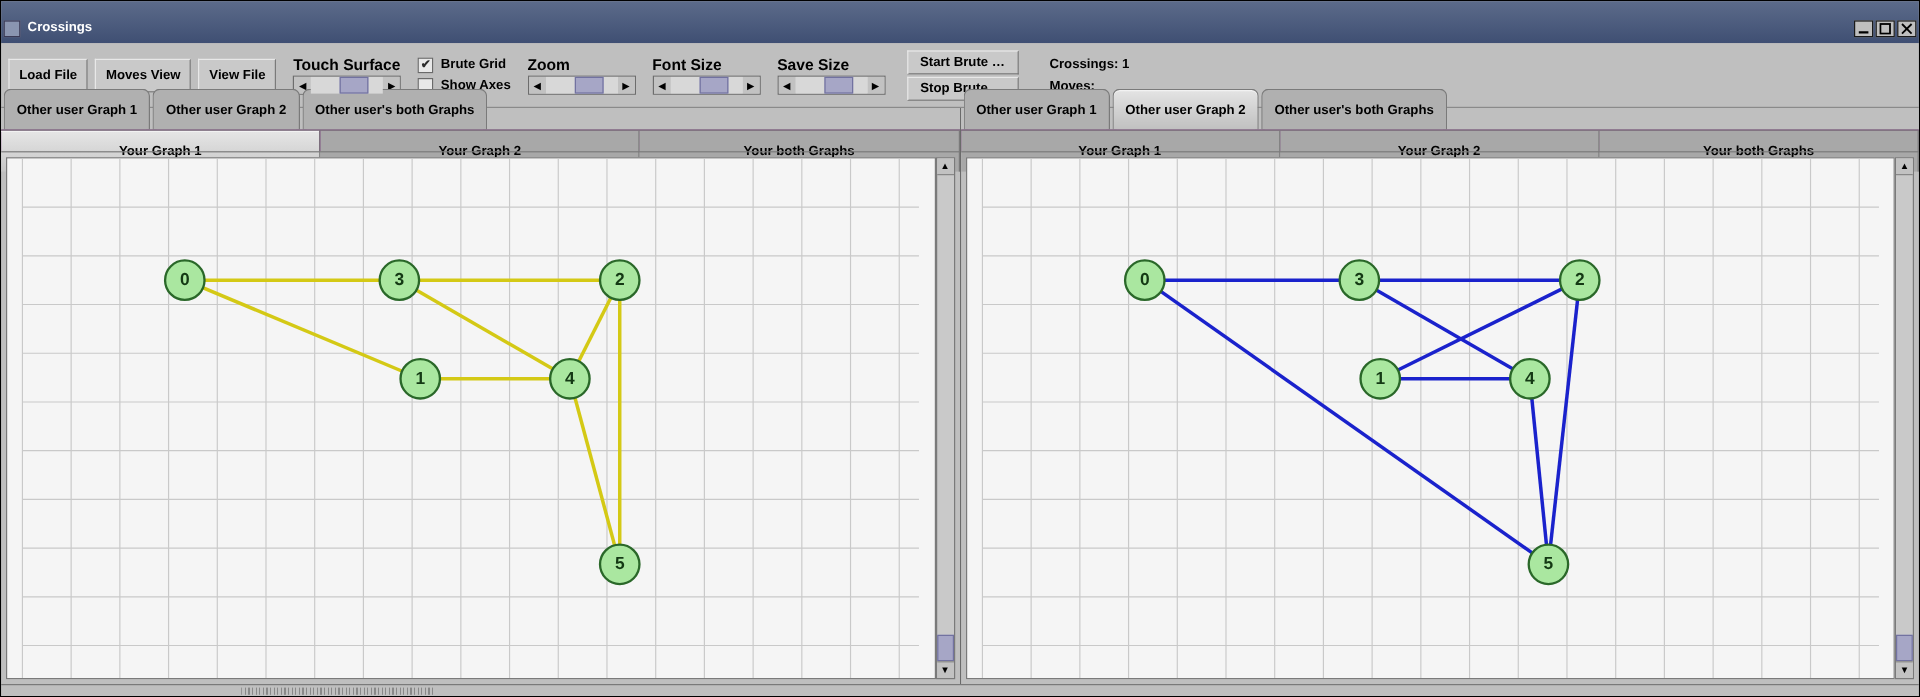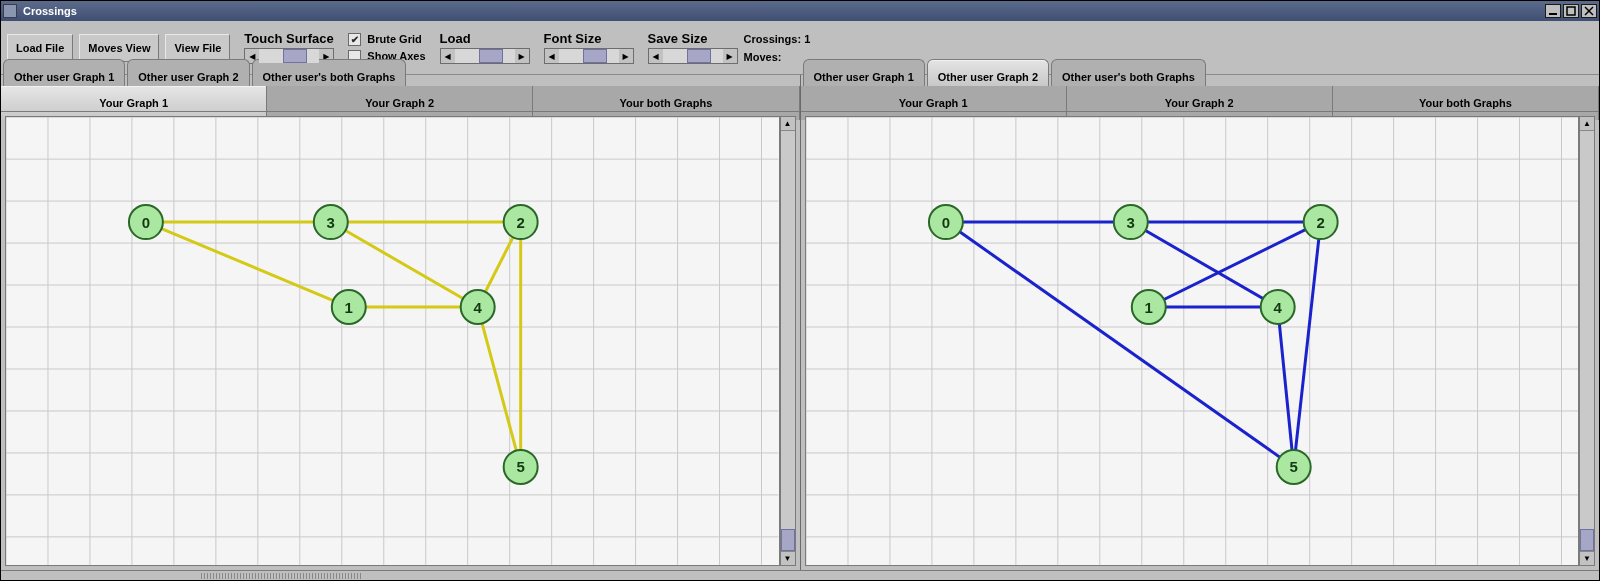--- a/index.html
+++ b/index.html
@@ -1,47 +1,47 @@
 <!DOCTYPE html>
 <html><head>
 <meta charset="utf-8">
 <style>
   html,body{margin:0;padding:0;height:100%;font-family:"Lucida Grande","Segoe UI",Helvetica,Arial,sans-serif;font-size:11px;color:#000;background:#b0b0b0;}
   *{box-sizing:border-box;}
 
   .window{width:1600px;height:581px;display:flex;flex-direction:column;border:1px solid #000;background:#bababa;}
-  .titlebar{height:20px;background:linear-gradient(#5c6b8a,#3f4f73);display:flex;align-items:center;color:#fff;font-weight:bold;padding:0 2px;}
+  .titlebar{height:35px;background:linear-gradient(#5c6b8a,#3f4f73);display:flex;color:#fff;font-weight:bold;padding:16px 2px;}
   .titlebar .appicon{width:14px;height:14px;background:#8a95b0;border:1px solid #3a3a55;margin-right:6px;}
   .titlebar .tspacer{flex:1;}
   .winbtn{width:16px;height:14px;border:1px solid #1a1a1a;background:#bfbfbf;margin-left:2px;display:flex;align-items:center;justify-content:center;}
   .winbtn svg{display:block;}
 
   .toolbar{height:54px;background:#bfbfbf;border-bottom:1px solid #8a8a8a;display:flex;align-items:center;padding:0 6px;gap:6px;}
   .btn{height:28px;padding:0 8px;background:#c9c9c9;border:1px solid #7a7a7a;border-top-color:#e8e8e8;border-left-color:#e8e8e8;display:flex;align-items:center;justify-content:center;font-weight:bold;color:#000;white-space:nowrap;cursor:default;}
   .btn.small{height:20px;padding:0 10px;font-weight:bold;font-size:11px;}
   .btnstack{display:flex;flex-direction:column;gap:2px;}
   .ctrl{display:flex;flex-direction:column;align-items:flex-start;margin-left:8px;}
   .ctrl-label{font-weight:bold;font-size:13px;margin-bottom:2px;}
   .scroller{display:flex;align-items:center;width:90px;height:16px;border:1px solid #6d6d6d;background:#d0d0d0;}
   .scroller .arrow{width:14px;height:14px;display:flex;align-items:center;justify-content:center;background:#c2c2c2;border:0;font-size:8px;}
   .scroller .track{flex:1;height:14px;background:#d8d8d8;position:relative;}
   .scroller .thumb{position:absolute;top:0;left:40%;width:24px;height:14px;background:#a6a6c6;border:1px solid #7272a0;}
   .checks{display:flex;flex-direction:column;gap:4px;margin-left:8px;}
   .checkrow{display:flex;align-items:center;gap:6px;font-weight:bold;}
   .checkbox{width:13px;height:13px;border:1px solid #6a6a6a;background:#e8e8e8;display:flex;align-items:center;justify-content:center;font-size:10px;color:#2a2a2a;}
-  .status{display:flex;flex-direction:column;margin-left:0;font-weight:bold;gap:6px;}
+  .status{display:flex;flex-direction:column;margin-left:20px;font-weight:bold;gap:6px;}
 
   .panels{flex:1;display:flex;min-height:0;}
   .panel{flex:1;min-width:0;display:flex;flex-direction:column;border-right:1px solid #6a6a6a;background:#bfbfbf;}
   .panel:last-child{border-right:none;}
 
   .tabrow{display:flex;height:18px;align-items:flex-end;background:#bfbfbf;padding-left:2px;}
   .tab{height:34px;padding:0 10px;display:flex;align-items:center;font-weight:bold;border:1px solid #7a7a7a;border-bottom:none;border-top-left-radius:6px;border-top-right-radius:6px;margin-right:2px;background:#b0b0b0;color:#000;white-space:nowrap;}
   .tab.selected{background:linear-gradient(#e4e4e4,#c0c0c0);box-shadow:inset 0 1px 0 #f2f2f2;}
-  .tabrow2{border-top:1px solid #7a7a7a;display:flex;height:18px;align-items:center;background:#701a75;}
+  .tabrow2{border-top:1px solid #7a7a7a;display:flex;height:18px;align-items:flex-start;background:#701a75;}
   .tabrow2 .tab{flex:1;justify-content:center;border-radius:0;border:none;border-right:1px solid #7a7a7a;margin:0;background:#a8a8a8;}
   .tabrow2 .tab.selected{background:linear-gradient(#e6e6e6,#c6c6c6);}
 
   .canvaswrap{flex:1;display:flex;min-height:0;border-top:1px solid #7a7a7a;}
   .canvas{flex:1;background:#f5f5f5;position:relative;overflow:hidden;border:1px solid #7a7a7a;margin:4px 0 4px 4px;}
   .vscroll{width:16px;margin:4px 4px 4px 0;background:#c9c9c9;border:1px solid #7a7a7a;position:relative;}
   .vscroll .vthumb{position:absolute;left:0;right:0;height:22px;bottom:14px;background:#a6a6c6;border:1px solid #7272a0;}
   .vscroll .vbtn{position:absolute;left:0;right:0;height:14px;background:#c2c2c2;display:flex;align-items:center;justify-content:center;font-size:8px;}
   .vscroll .up{top:0;border-bottom:1px solid #888;}
   .vscroll .dn{bottom:0;border-top:1px solid #888;}
@@ -103,21 +103,21 @@
         <div class="checkbox">✔</div>
         <span>Brute Grid</span>
       </div>
       <div class="checkrow">
         <div class="checkbox"></div>
         <span>Show Axes</span>
       </div>
     </div>
 
     <div class="ctrl">
-      <div class="ctrl-label">Load</div>
+      <div class="ctrl-label">Zoom</div>
       <div class="scroller">
         <div class="arrow">◀</div>
         <div class="track">
             <div class="thumb"></div>
           </div>
         <div class="arrow">▶</div>
       </div>
     </div>
 
     <div class="ctrl">
@@ -135,20 +135,24 @@
       <div class="ctrl-label">Save Size</div>
       <div class="scroller">
         <div class="arrow">◀</div>
         <div class="track">
             <div class="thumb"></div>
           </div>
         <div class="arrow">▶</div>
       </div>
     </div>
 
+    <div class="btnstack" style="margin-left:12px">
+      <div class="btn small">Start Brute …</div>
+      <div class="btn small">Stop Brute …</div>
+    </div>
 
     <div class="status">
       <div><span>Crossings:</span> <span>1</span></div>
       <div><span>Moves:</span></div>
     </div>
   </div>
 
   <div class="panels">
 
     <div class="panel">

